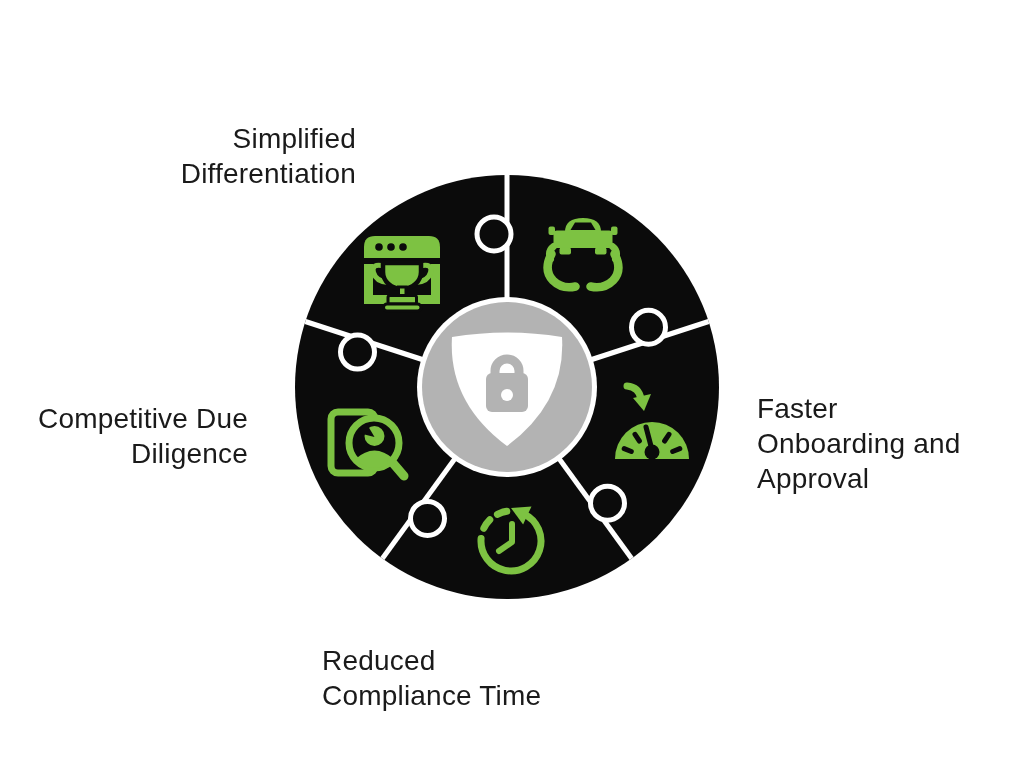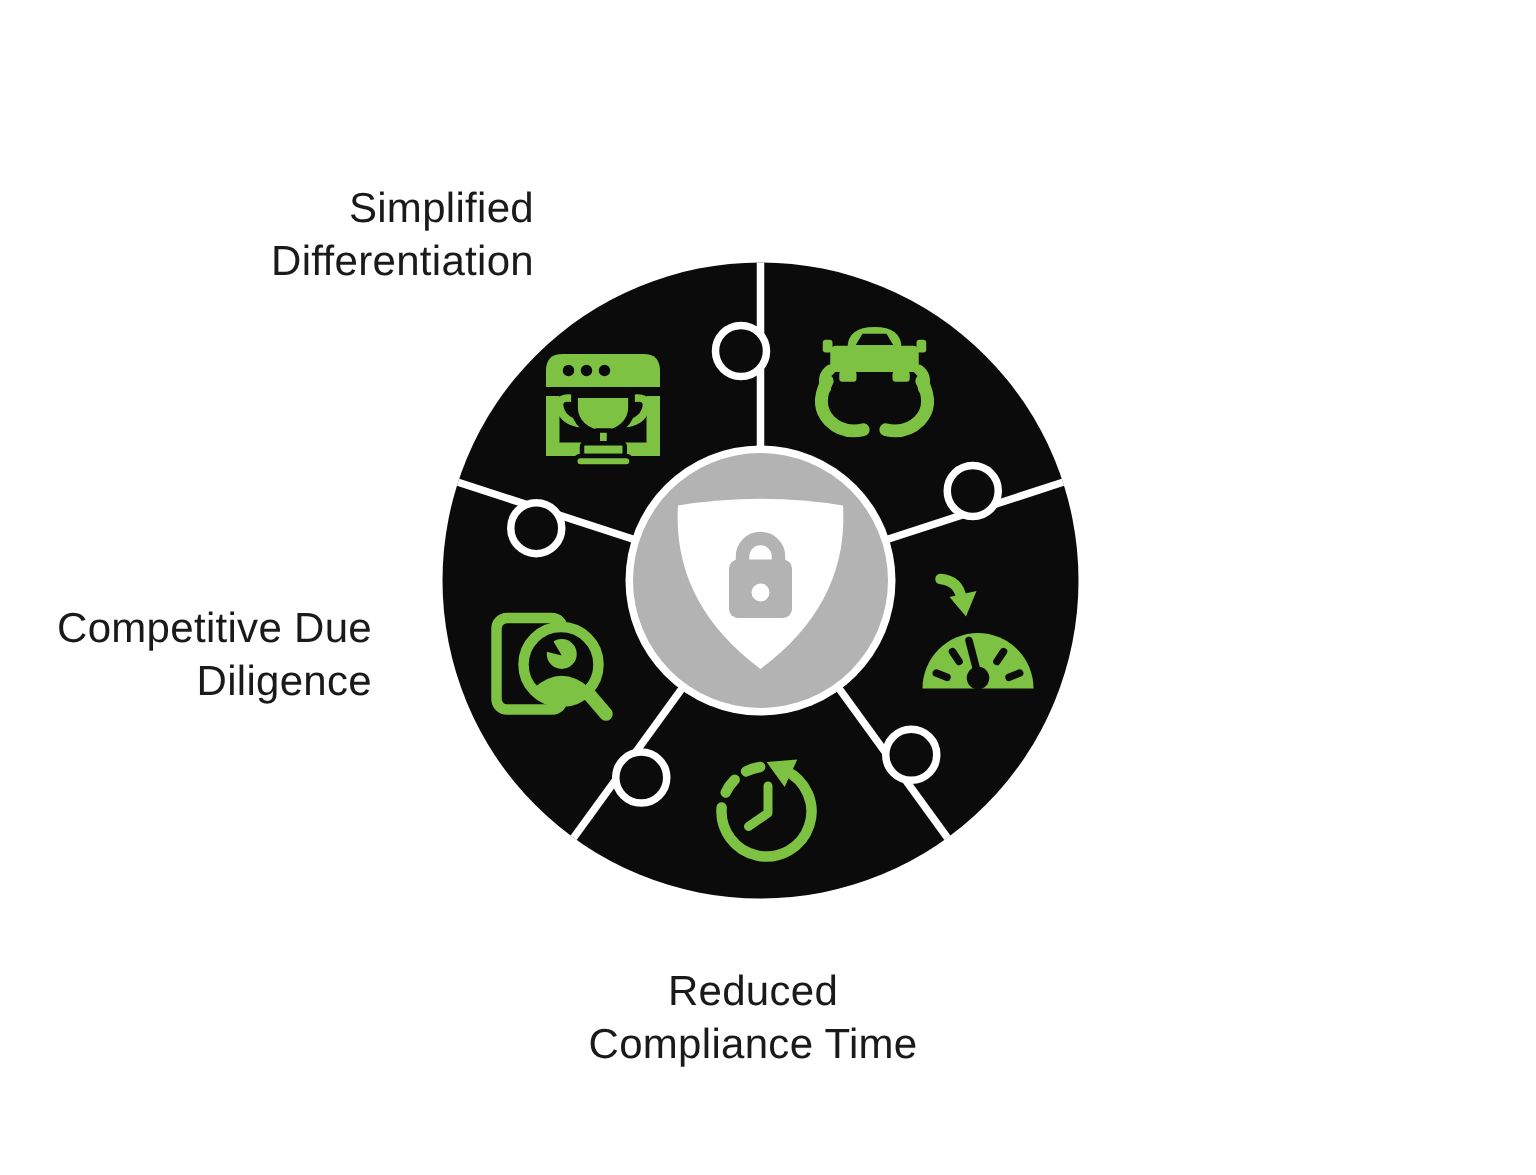--- a/index.html
+++ b/index.html
@@ -9,21 +9,21 @@
   html,body{margin:0;padding:0;}
   body{background:var(--background);font-family:"Liberation Sans",sans-serif;}
   .stage{position:relative;width:1024px;height:783px;background:var(--background);overflow:hidden;}
   .wheel-svg{position:absolute;left:0;top:0;}
   .label{
     position:absolute;font-size:28px;line-height:35px;color:var(--text);
     white-space:pre-line;letter-spacing:0.2px;font-weight:400;
   }
   .label.align-left{text-align:left;}
   .label.align-right{text-align:right;}
-  .label.align-center{text-align:center;}
+  .label.align-center{text-align:left;}
   #lbl-competitive{left:116px;top:121px;width:240px;}
   #lbl-smoother{left:648px;top:87px;width:300px;}
   #lbl-faster{left:757px;top:391px;width:260px;}
   #lbl-reduced{left:322px;top:643px;width:360px;}
   #lbl-simplified{left:8px;top:401px;width:240px;}
 </style>
 </head>
 <body>
 
 <div class="stage">
@@ -122,19 +122,22 @@
           <circle cx="507" cy="395" r="6" fill="var(--shield)"></circle>
         </g>
       </g>
     </g>
   </svg>
 
   <div class="label align-right" id="lbl-competitive">Simplified
 Differentiation</div>
 
 
+  <div class="label align-left" id="lbl-faster">Faster
+Onboarding and
+Approval</div>
 
   <div class="label align-center" id="lbl-reduced">Reduced
 Compliance Time</div>
 
   <div class="label align-right" id="lbl-simplified">Competitive Due
 Diligence</div>
 </div>
 
 </body></html>

